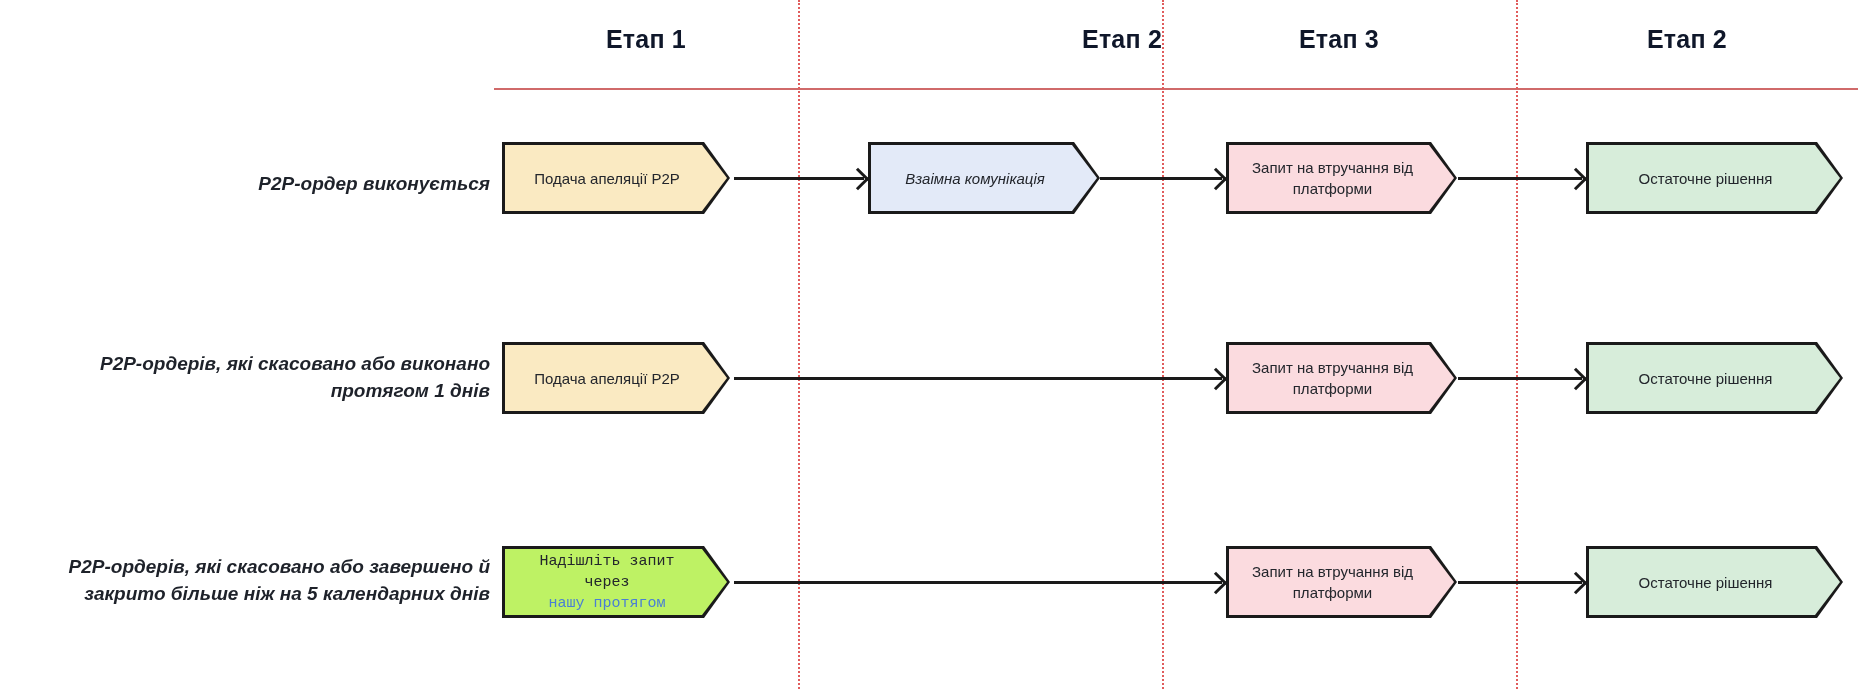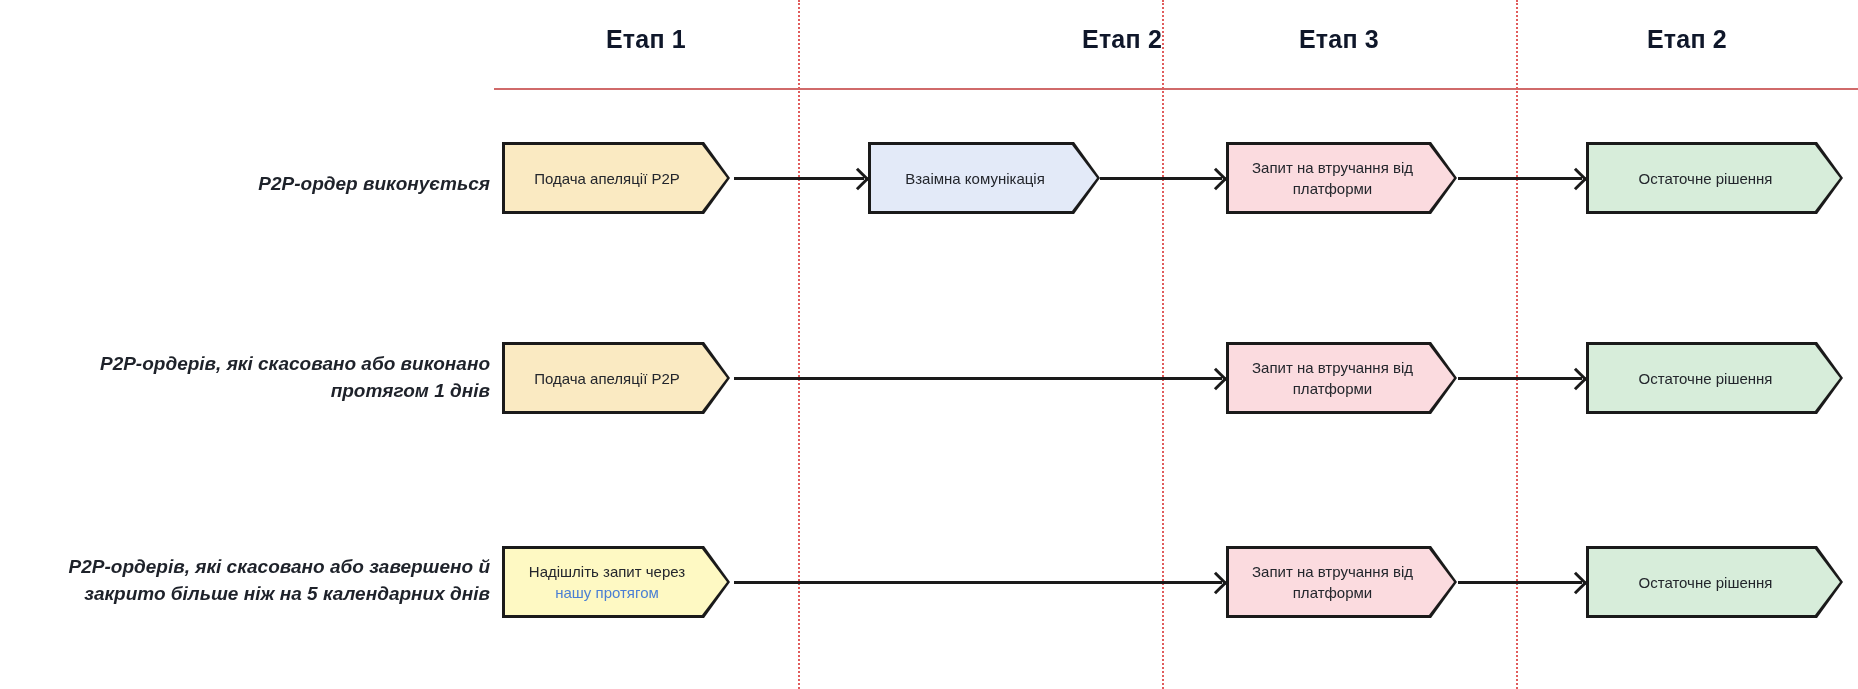--- a/index.html
+++ b/index.html
@@ -136,21 +136,21 @@
       <div class="connector" style="left: 734px; top: 177px; width: 130px;"></div>
       <div class="connector" style="left: 1100px; top: 177px; width: 122px;"></div>
       <div class="connector" style="left: 1458px; top: 177px; width: 124px;"></div>
       <div class="node-outer" style="left: 502px; top: 142px; width: 228px; height: 72px;">
         <div class="node-inner" style="background: rgb(250, 234, 194);">
           <div>
             <span class="node-label">Подача апеляції P2P</span>
           </div>
         </div>
       </div>
-      <div class="node-outer" style="left: 868px; top: 142px; width: 232px; height: 72px;">
+      <div class="node-outer" style="left: 868px; top: 142px; width: 232px; height: 72px; font-style: italic;">
         <div class="node-inner" style="background: rgb(227, 234, 248);">
           <div>
             <span class="node-label">Взаімна комунікація</span>
           </div>
         </div>
       </div>
       <div class="node-outer" style="left: 1226px; top: 142px; width: 231px; height: 72px;">
         <div class="node-inner" style="background: rgb(251, 219, 223);">
           <div>
             <span class="node-label">Запит на втручання від платформи</span>
@@ -185,21 +185,21 @@
         <div class="node-inner" style="background: rgb(215, 237, 218);">
           <div>
             <span class="node-label">Остаточне рішення</span>
           </div>
         </div>
       </div>
       <div class="row-label" style="top: 553px;">P2P-ордерів, які скасовано або завершено й закрито більше ніж на 5 календарних днів</div>
       <div class="connector" style="left: 734px; top: 581px; width: 488px;"></div>
       <div class="connector" style="left: 1458px; top: 581px; width: 124px;"></div>
       <div class="node-outer" style="left: 502px; top: 546px; width: 228px; height: 72px;">
-        <div class="node-inner" style="background: #fef9c3;">
+        <div class="node-inner" style="background: #bef264; font-family: Liberation Mono, monospace;">
           <div>
             <span class="node-label">Надішліть запит через</span>
             <span class="node-link">нашу протягом</span>
           </div>
         </div>
       </div>
       <div class="node-outer" style="left: 1226px; top: 546px; width: 231px; height: 72px;">
         <div class="node-inner" style="background: rgb(251, 219, 223);">
           <div>
             <span class="node-label">Запит на втручання від платформи</span>

